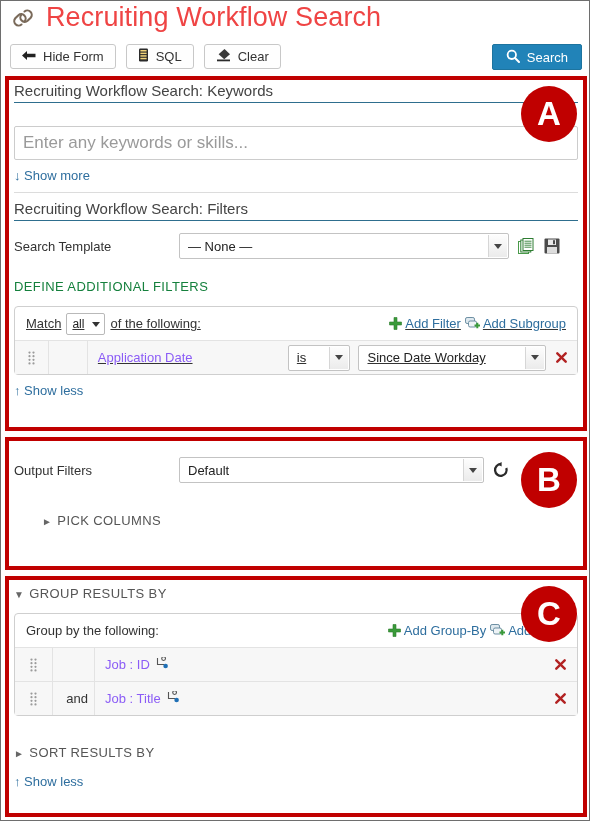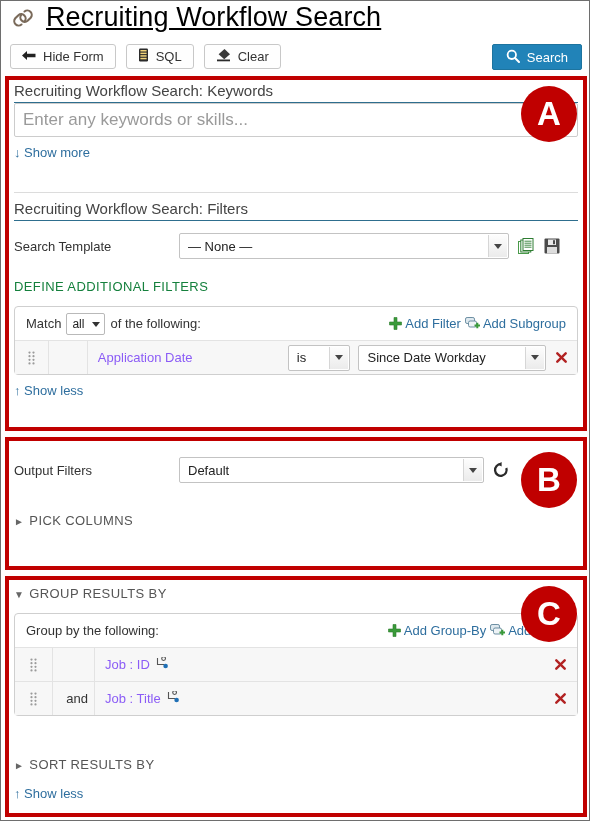--- a/index.html
+++ b/index.html
@@ -13,23 +13,22 @@
     position:relative;
   }
   .page-border{
     position:absolute;left:0;top:0;width:590px;height:821px;
     border:1px solid #6e6e6e;box-sizing:border-box;
   }
   
   .header{position:absolute;left:10px;top:2px;display:flex;align-items:center;gap:10px;}
   .link-icon{width:26px;height:26px;display:block;}
   .page-title{
-    font-size:27px;color:#000000;font-weight:400;letter-spacing:.1px;
+    font-size:27px;color:#ef4444;font-weight:400;letter-spacing:.1px;
     white-space:nowrap;
-    text-decoration:underline;
   }
   
   .toolbar{position:absolute;left:10px;top:44px;display:flex;align-items:center;gap:10px;}
   .tbtn{
     display:flex;align-items:center;gap:7px;
     height:25px;padding:0 11px;box-sizing:border-box;
     background:#fefefe;border:1px solid #c8c8c8;border-radius:3px;
     font-size:13px;color:#333;cursor:pointer;white-space:nowrap;
   }
   .search-btn{
@@ -52,21 +51,21 @@
   }
   #badge-a{left:521px;top:86px;}
   #badge-b{left:521px;top:452px;}
   #badge-c{left:521px;top:586px;}
   
   .panel{position:absolute;box-sizing:border-box;}
   .sec-title{
     font-size:15px;color:#444;font-weight:400;
     padding-bottom:3px;border-bottom:1px solid #2e6e8e;
   }
-  .inputrow{margin-top:0;}
+  .inputrow{margin-top:23px;}
   .kw-input{
     width:100%;height:34px;box-sizing:border-box;
     border:1px solid #ccc;background:#fff;border-radius:2px;
     font-size:17px;color:#9a9a9a;padding:0 8px;
     font-family:"Liberation Sans",sans-serif;
   }
   .kw-input::placeholder{color:#9a9a9a;opacity:1;}
   .showlink{
     margin-top:8px;color:#2e6e9e;font-size:13px;cursor:pointer;
     display:inline-block;white-space:nowrap;
@@ -246,21 +245,21 @@
         <rect x="0.5" y="0.5" width="15" height="15" rx="1" fill="#4a4a4a"></rect>
         <rect x="4" y="1.5" width="8" height="5.5" fill="#e8e8e8"></rect>
         <rect x="9" y="2.2" width="2" height="4" fill="#4a4a4a"></rect>
         <rect x="3" y="9" width="10" height="6.5" fill="#dcdcdc"></rect>
       </svg>
     </span>
   </div>
 
   <div class="caps" style="margin-top:20px;">DEFINE ADDITIONAL FILTERS</div>
 
-  <div class="group-card" style="margin-top:12px;">
+  <div class="group-card" style="margin-top:12px;text-decoration:underline;">
     <div class="group-head">
       <span>Match</span>
       <span class="mini-sel">
         <span>all</span>
         <i class="mc"></i>
       </span>
       <span>of the following:</span>
       <span class="head-actions">
         <span class="act">
           <svg width="13" height="13" viewBox="0 0 13 13">
@@ -333,21 +332,21 @@
         </span>
     </div>
     <span class="icon-btn">
       <svg width="16" height="16" viewBox="0 0 16 16">
         <path d="M8 2.2 A5.8 5.8 0 1 0 13.3 6" fill="none" stroke="#2b2b2b" stroke-width="2.3"></path>
         <path d="M8.6 0 L8.6 4.6 L4.6 2.3 Z" fill="#2b2b2b"></path>
       </svg>
     </span>
   </div>
 
-  <div class="caps-dark" style="margin-top:30px;">
+  <div class="caps-dark" style="margin-top:30px;margin-left:28px;">
     <span class="tri">►</span><span>PICK COLUMNS</span>
   </div>
 </div>
 
 <div class="panel" style="left:14px;top:586px;width:564px;">
   <div class="caps-dark">
     <span class="tri">▼</span><span>GROUP RESULTS BY</span>
   </div>
 
   <div class="group-card" style="margin-top:12px;">
@@ -437,21 +436,21 @@
         <svg width="11" height="11" viewBox="0 0 11 11">
           <g stroke="#b22222" stroke-width="2.4" stroke-linecap="round">
             <line x1="1.3" y1="1.3" x2="9.7" y2="9.7"></line>
             <line x1="9.7" y1="1.3" x2="1.3" y2="9.7"></line>
           </g>
         </svg>
       </span>
     </div>
   </div>
 
-  <div class="caps-dark" style="margin-top:41px;">
+  <div class="caps-dark" style="margin-top:29px;">
     <span class="tri">►</span><span>SORT RESULTS BY</span>
   </div>
 
   <span class="showlink" style="margin-top:14px;">↑ Show less</span>
 </div>
 
 <div class="badge" id="badge-a">A</div>
 <div class="badge" id="badge-b">B</div>
 <div class="badge" id="badge-c">C</div>
 

